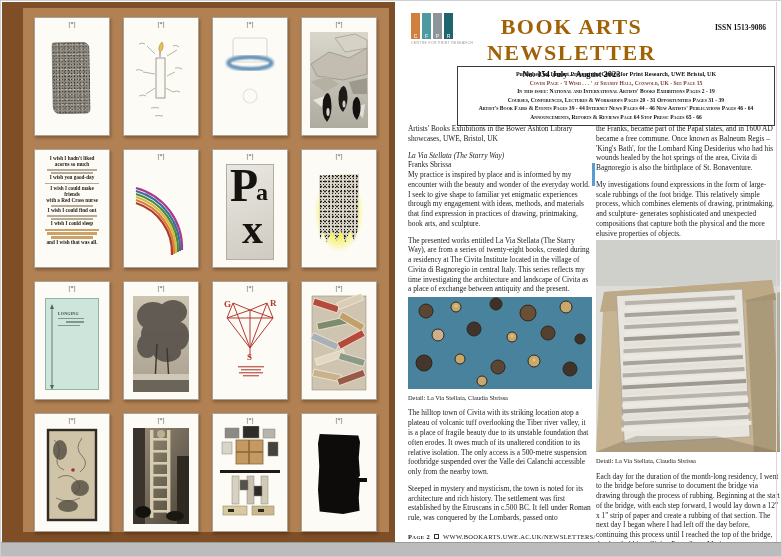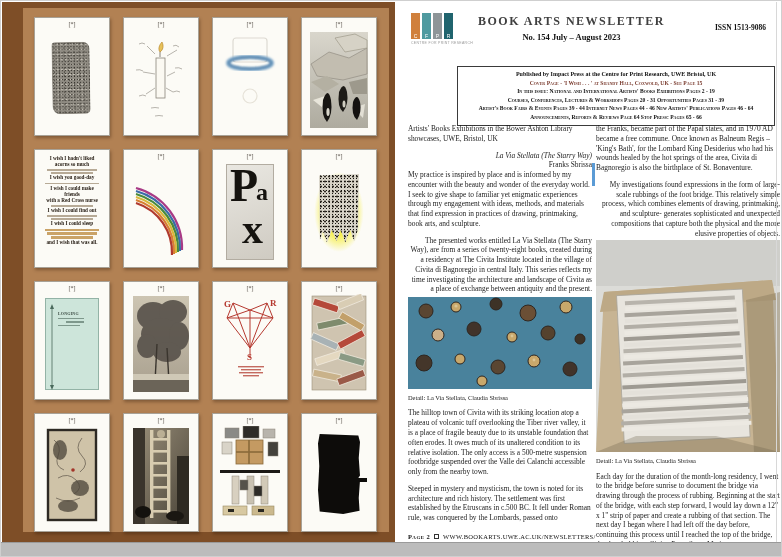--- a/index.html
+++ b/index.html
@@ -67,37 +67,37 @@
                 border-top:1px solid #9a9a9a; }
 
   .nl-header { position:relative; height:62px; }
   .logo { position:absolute; left:16px; top:11px; width:48px; }
   .logo-bars { display:flex; gap:2px; }
   .logo-bars i { width:9px; height:26px; display:flex; align-items:flex-end; justify-content:center;
                  font-style:normal; font-size:5px; color:#fff; font-family:"Liberation Sans",sans-serif; }
   .logo-cap { font-size:3.5px; color:#9a9a9a; margin-top:1.5px; letter-spacing:.3px;
               font-family:"Liberation Sans",sans-serif; white-space:nowrap; }
   .titles { position:absolute; left:60px; right:90px; top:12px; text-align:center; }
-  .nl-title { font-size:12px; font-weight:bold; letter-spacing:1.5px; color:#404040; }
+  .nl-title { font-size:22px; font-weight:bold; letter-spacing:1.5px; color:#a16207; }
   .nl-issue { font-size:8.5px; font-weight:bold; margin-top:3px; color:#111; }
   .issn { position:absolute; right:12px; top:21px; font-size:7.5px; font-weight:bold; color:#111; }
 
   .cbox { position:absolute; left:62px; top:64px; width:318px; border:1px solid #3a3a3a;
           padding:3px 2px 4px; text-align:center; }
   .publine { font-size:6px; font-weight:bold; line-height:1.5; color:#111; }
   .cline { font-size:5.6px; font-variant:small-caps; font-weight:600; line-height:1.5;
            color:#111; white-space:nowrap; }
   .cline.first { color:#7a3b2e; }
 
   .col { position:absolute; top:122px; width:184px; font-size:7.4px; line-height:1.32; color:#1c1c1c;
          text-align:left; }
   .col-left { left:13px; } .col-right { left:201px; }
   .col p { margin-bottom:7px; }
   .ital { font-style:italic; }
-  .nogap { margin-bottom:0 !important;text-align:right; }
+  .nogap { margin-bottom:0 !important; }
   .caption { font-size:6.4px; margin:2px 0 6px; color:#222; }
   .img-dots { width:184px; height:92px; margin-top:3px; }
   .img-table { width:184px; height:212px; margin-top:2px; }
 
   .pg-footer { position:absolute; left:13px; top:531px; display:flex; align-items:center; gap:4px;
                font-size:6.5px; letter-spacing:.4px; color:#111; }
   .pg-num { font-variant:small-caps; font-weight:600; }
   .web-ic { width:5px; height:5px; border:1px solid #333; display:inline-block; }
   .pg-url { text-transform:uppercase; letter-spacing:.3px; text-decoration:none; color:#111; }
   .gutter-mark { position:absolute; left:197px; top:161px; width:3px; height:23px; background:#5b9bd5; }
@@ -496,21 +496,21 @@
             <circle cx="126" cy="63" r="1.4"></circle>
         </g>
       </svg>
       <div class="caption">Detail: La Via Stellata, Claudia Sbrissa</div>
 
       <p>The hilltop town of Civita with its striking location atop a plateau of volcanic tuff overlooking the Tiber river valley, it is a place of fragile beauty due to its unstable foundation that often erodes. It owes much of its unaltered condition to its relative isolation. The only access is a 500-metre suspension footbridge suspended over the Valle dei Calanchi accessible only from the nearby town.</p>
       <p>Steeped in mystery and mysticism, the town is noted for its architecture and rich history.  The settlement was first established by the Etruscans in c.500 BC. It fell under Roman rule, was conquered by the Lombards, passed onto</p>
     </div>
 
     <div class="col col-right">
-      <p>the Franks, became part of the Papal states, and in 1970 AD became a free commune. Once known as Balneum Regis – 'King's Bath', for the Lombard King Desiderius who had his wounds healed by the hot springs of the area, Civita di Bagnoregio is also the birthplace of St.  Bonaventure.</p>
+      <p>the Franks, became part of the Papal states, and in 1600 AD became a free commune. Once known as Balneum Regis – 'King's Bath', for the Lombard King Desiderius who had his wounds healed by the hot springs of the area, Civita di Bagnoregio is also the birthplace of St.  Bonaventure.</p>
       <p class="nogap">My investigations found expressions in the form of large-scale rubbings of the foot bridge. This relatively simple process, which combines elements of drawing, printmaking, and sculpture- generates sophisticated and unexpected compositions that capture both the physical and the more elusive properties of objects.</p>
 
       <svg class="img-table" viewBox="0 0 184 212">
         <rect width="184" height="212" fill="#dcdcd8"></rect>
         <rect width="184" height="46" fill="#cfcfcb"></rect>
         <polygon points="8,52 176,40 184,212 0,212" fill="#c7b493"></polygon>
         <polygon points="8,52 176,40 180,60 4,72" fill="#bda986"></polygon>
         <g transform="rotate(-3 92 120)">
           <rect x="24" y="52" width="126" height="148" fill="#e8e5de" stroke="#a8a49a" stroke-width="0.8"></rect>
           <g>

